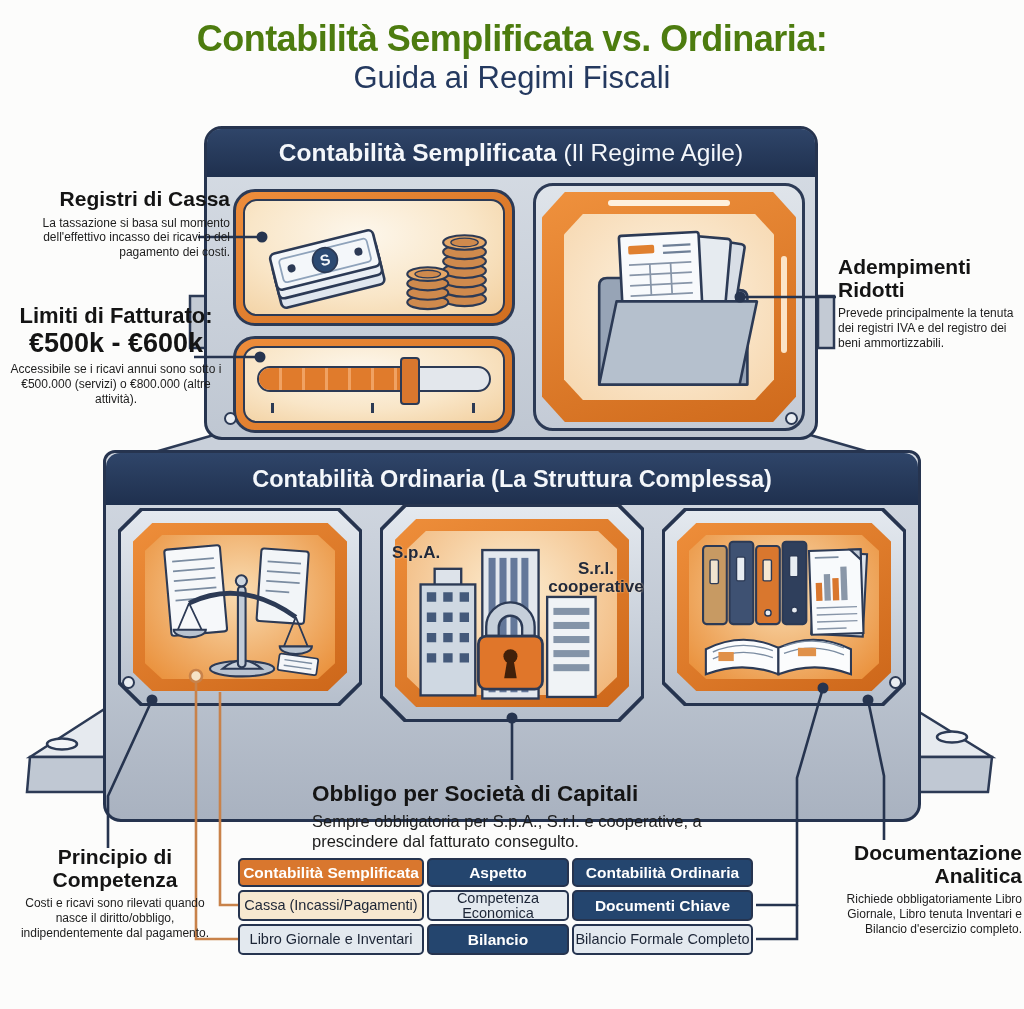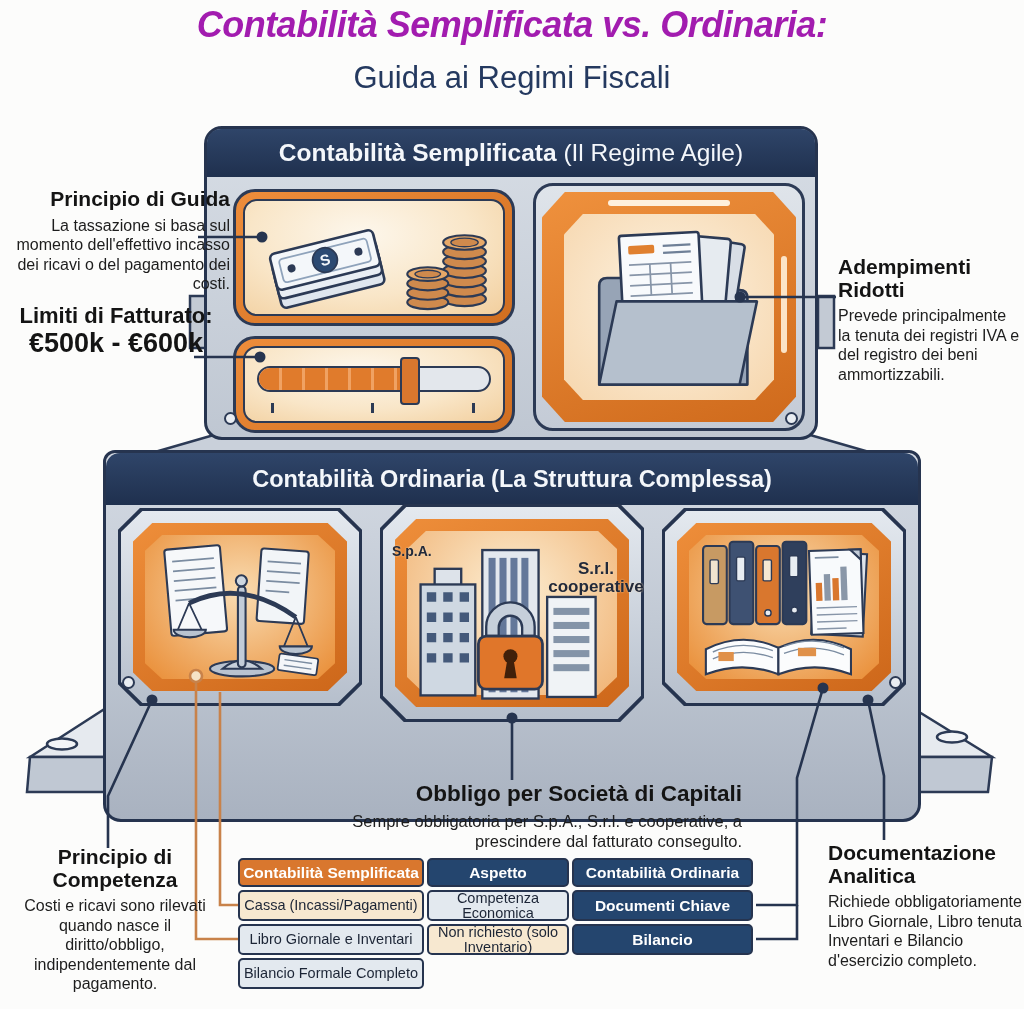--- a/index.html
+++ b/index.html
@@ -2,22 +2,22 @@
 <html><head>
 <meta charset="utf-8">
 <style>
   html,body{margin:0;padding:0;background:#ffffff;}
   .canvas{position:relative;width:1024px;height:1009px;overflow:hidden;
           font-family:"Liberation Sans",sans-serif;background:#fcfcfb;color:#1a1a1a;}
   .abs{position:absolute;}
   svg{display:block;}
 
   
-  .title1{top:4px;left:0;width:100%;text-align:center;font-size:36px;font-weight:bold;
-          color:#a21caf;letter-spacing:-0.5px;font-style:italic;}
+  .title1{top:18px;left:0;width:100%;text-align:center;font-size:36px;font-weight:bold;
+          color:#4d7c0f;letter-spacing:-0.5px;}
   .title2{top:60px;left:0;width:100%;text-align:center;font-size:31px;font-weight:400;color:#24395f;}
 
   
   .panel{border:3px solid #26344f;box-sizing:border-box;}
   .top-panel{left:204px;top:126px;width:614px;height:314px;border-radius:18px;
              background:linear-gradient(#d7dde5,#bfc7d2);}
   .mid-panel{left:103px;top:450px;width:818px;height:372px;border-radius:12px 12px 18px 18px;
              background:linear-gradient(#d4dae3 0%,#c2cad5 45%,#a9b2c0 100%);}
   .panel-header{position:absolute;top:0;left:0;right:0;display:flex;align-items:center;justify-content:center;
                 background:linear-gradient(#2f4569,#1f304e);color:#f4f7fb;border-radius:14px 14px 0 0;}
@@ -56,39 +56,39 @@
   
   .comp{position:absolute;background:#26344f;}
   .comp-metal{position:absolute;inset:3px;background:linear-gradient(#e4e9ef,#b6bfcc);}
   .comp-orange{position:absolute;inset:15px;background:linear-gradient(150deg,#ee8e3a,#cd671a);}
   .comp-inner{position:absolute;inset:27px;background:radial-gradient(ellipse at 50% 40%,#f9dcb2,#e98c34);}
   .comp-inner.light{background:radial-gradient(ellipse at 50% 38%,#fceed3,#f0b273);}
   .comp-l{left:12px;top:55px;width:244px;height:198px;}
   .comp-c{left:274px;top:51px;width:264px;height:218px;}
   .comp-r{left:556px;top:55px;width:244px;height:198px;}
   .biz-label{position:absolute;font-weight:bold;color:#22293a;line-height:1.05;text-shadow:0 0 2px #f6dcb6;}
-  .label-spa{left:12px;top:40px;font-size:14px;}
+  .label-spa{left:12px;top:40px;font-size:17px;}
   .label-srl{right:0px;top:56px;width:96px;text-align:center;font-size:17px;}
 
   .screw{position:absolute;width:13px;height:13px;border-radius:50%;border:2.5px solid #2c3a55;
          background:#e9edf2;box-sizing:border-box;z-index:4;}
 
   
   .ann-title{font-weight:bold;font-size:21px;color:#141414;line-height:1.08;}
-  .ann-body{font-size:16px;color:#1d1d1d;line-height:1.22;margin-top:5px;}
+  .ann-body{font-size:12px;color:#1d1d1d;line-height:1.22;margin-top:5px;}
   .ann-cassa{left:6px;top:188px;width:224px;text-align:right;}
   .ann-fatturato{left:0px;top:303px;width:232px;text-align:center;}
   .fatt-line1{font-weight:bold;font-size:22px;color:#141414;}
   .fatt-line2{font-weight:bold;font-size:27px;color:#141414;line-height:1.05;}
   .ann-adempimenti{left:838px;top:256px;width:182px;text-align:left;}
   .ann-competenza{left:12px;top:846px;width:206px;text-align:center;}
-  .ann-obbligo{left:312px;top:782px;width:430px;text-align:right;}
+  .ann-obbligo{left:312px;top:782px;width:430px;text-align:left;}
   .ann-obbligo .ann-title{font-size:22.5px;}
   .ann-obbligo .ann-body{font-size:16.5px;}
-  .ann-documentazione{left:828px;top:842px;width:194px;text-align:left;}
+  .ann-documentazione{left:828px;top:842px;width:194px;text-align:right;}
 
   
   .cmp-table{left:238px;top:858px;width:515px;display:grid;
              grid-template-columns:186px 142px 181px;grid-template-rows:29px 31px 31px 31px;gap:3px;}
   .cell{border:2px solid #26344f;border-radius:5px;display:flex;align-items:center;justify-content:center;
         box-sizing:border-box;text-align:center;line-height:1;}
   .cell.h-simpl{background:#d9772e;color:#fff;font-weight:bold;font-size:15.5px;}
   .cell.h-navy{background:#24456e;color:#fff;font-weight:bold;font-size:15.5px;}
   .cell.c-navy{background:#24456e;color:#fff;font-weight:bold;font-size:15.5px;}
   .cell.c-cream{background:#f7e8d0;color:#1c2536;font-size:14.5px;}
@@ -348,27 +348,28 @@
       <circle cx="740" cy="297" r="5.5"></circle>
       <circle cx="152" cy="700" r="5.5"></circle>
       <circle cx="512" cy="718" r="5.5"></circle>
       <circle cx="868" cy="700" r="5.5"></circle>
       <circle cx="823" cy="688" r="5.5"></circle>
     </g>
     <circle cx="196" cy="676" r="6" fill="#f6e3c6" stroke="#c8824a" stroke-width="2.6"></circle>
   </svg>
 
   <div class="abs ann-cassa z6">
-    <div class="ann-title">Principio di Guida</div>
+    <div class="ann-title">Registri di Cassa</div>
     <div class="ann-body">La tassazione si basa sul momento dell'effettivo incasso dei ricavi o del pagamento dei costi.</div>
   </div>
 
   <div class="abs ann-fatturato z6">
     <div class="fatt-line1">Limiti di Fatturato:</div>
     <div class="fatt-line2">€500k - €600k</div>
+    <div class="ann-body">Accessibile se i ricavi annui sono sotto i €500.000 (servizi) o €800.000 (altre attività).</div>
   </div>
 
   <div class="abs ann-competenza z6">
     <div class="ann-title">Principio di Competenza</div>
     <div class="ann-body">Costi e ricavi sono rilevati quando nasce il diritto/obbligo, indipendentemente dal pagamento.</div>
   </div>
 
   <div class="abs ann-adempimenti z6">
     <div class="ann-title">Adempimenti Ridotti</div>
     <div class="ann-body">Prevede principalmente la tenuta dei registri IVA e del registro dei beni ammortizzabili.</div>
@@ -388,18 +389,17 @@
     <div class="cell h-simpl">Contabilità Semplificata</div>
     <div class="cell h-navy">Aspetto</div>
     <div class="cell h-navy">Contabilità Ordinaria</div>
 
     <div class="cell c-cream">Cassa (Incassi/Pagamenti)</div>
     <div class="cell c-blue">Competenza Economica</div>
 
     <div class="cell c-navy">Documenti Chiave</div>
     <div class="cell c-blue">Libro Giornale e Inventari</div>
 
-    <div class="cell c-cream">Non richiesto (solo Inventario)</div>
     <div class="cell c-navy">Bilancio</div>
     <div class="cell c-blue">Bilancio Formale Completo</div>
   </div>
 
 </div>
 
 </body></html>

